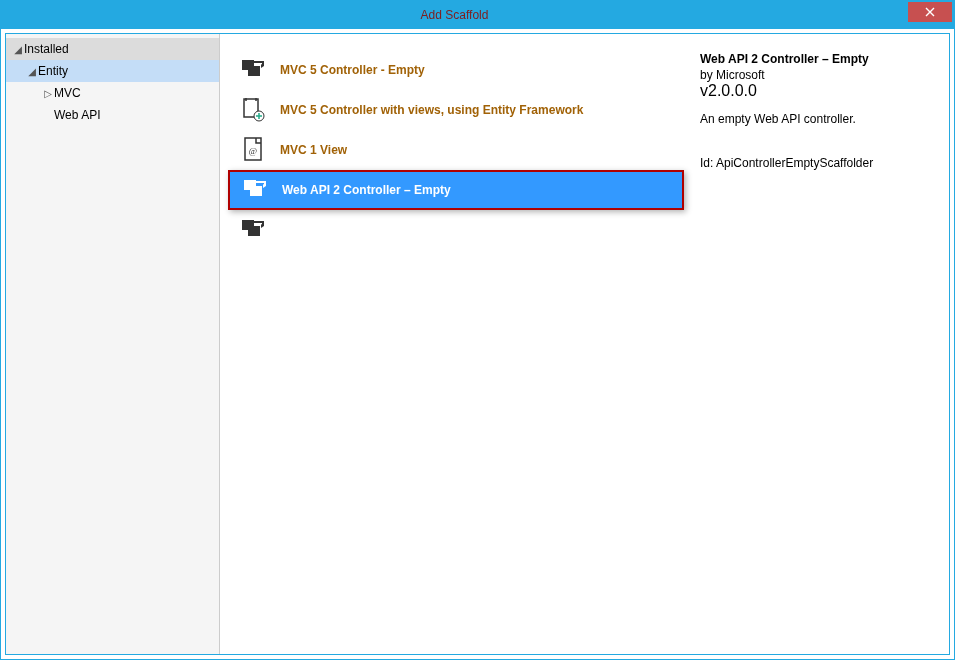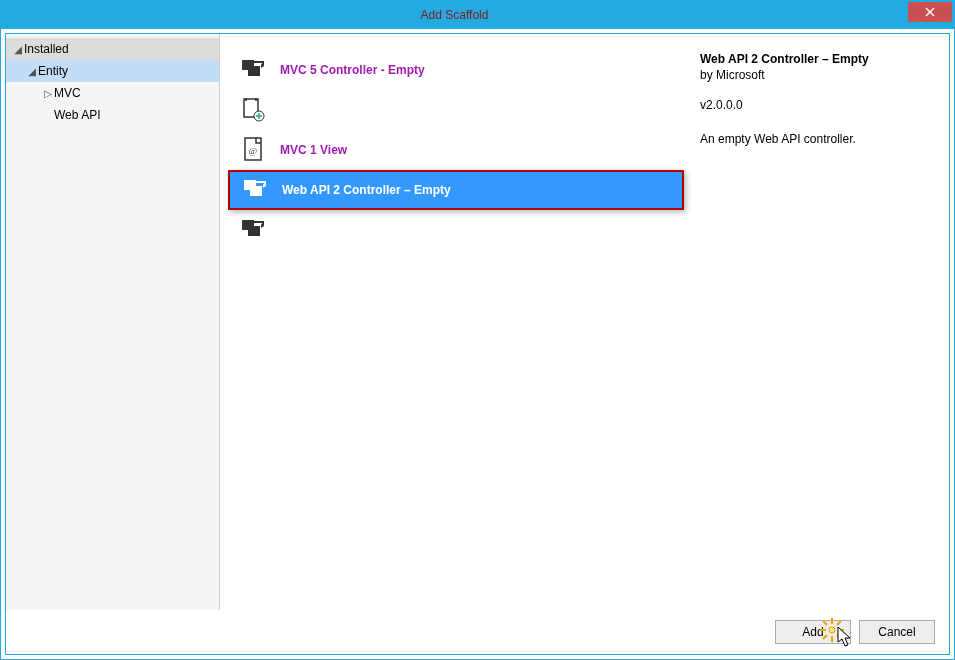--- a/index.html
+++ b/index.html
@@ -94,35 +94,35 @@
     padding-left: 12px;
     margin: 0 8px;
     cursor: pointer;
   }
   .scaffold-item .icon {
     width: 28px; height: 28px;
     margin-right: 12px;
     display: flex; align-items: center; justify-content: center;
   }
   .scaffold-item .label {
-    font-size: 12px; font-weight: bold; color: #a21caf;
+    font-size: 12px; font-weight: bold; color: #a16207;
   }
   .scaffold-item.selected {
     background: #3399ff;
     border: 2px solid #b00000;
     box-shadow: 2px 2px 6px rgba(0,0,0,0.3);
   }
   .scaffold-item.selected .label { color: #fff; }
   .details {
     flex: 1;
     padding: 18px 12px 0 8px;
   }
   .details .d-title { font-weight: bold; font-size: 12px; margin-bottom: 2px; }
-  .details .d-by { font-size: 12px; margin-bottom: 16px; }
-  .details .d-ver { font-size: 12px; margin-bottom: 20px; }
+  .details .d-by { font-size: 12px; margin-bottom: 0; }
+  .details .d-ver { font-size: 16px; margin-bottom: 12px; }
   .details .d-desc { font-size: 12px; margin-bottom: 30px; }
   .details .d-id { font-size: 12px; }
   .footer {
     height: 44px;
     display: flex; align-items: center; justify-content: flex-end;
     padding-right: 14px;
     gap: 8px;
     position: relative;
   }
   .btn {
@@ -195,20 +195,21 @@
 
           <div class="scaffold-item">
             <span class="icon">
               <svg width="26" height="24" viewBox="0 0 26 24">
                   <rect x="3" y="1" width="14" height="18" fill="none" stroke="#333" stroke-width="1.5"></rect>
                   <path d="M5 0 L5 3 M15 0 L15 3" stroke="#333" stroke-width="1.5"></path>
                   <circle cx="18" cy="18" r="5" fill="#fff" stroke="#333" stroke-width="1"></circle>
                   <path d="M18 15 L18 21 M15 18 L21 18" stroke="#2a8" stroke-width="1.5"></path>
                 </svg>
             </span>
+            <span class="label">MVC 5 Controller with views, using Entity Framework</span>
           </div>
 
           <div class="scaffold-item">
             <span class="icon">
               <svg width="22" height="26" viewBox="0 0 22 26">
                   <rect x="2" y="1" width="16" height="22" fill="none" stroke="#333" stroke-width="1.5"></rect>
                   <path d="M13 1 L13 6 L18 6" fill="none" stroke="#333" stroke-width="1.5"></path>
                   <text x="10" y="17" font-size="9" font-family="Segoe UI" fill="#333" text-anchor="middle">@</text>
                 </svg>
             </span>
@@ -237,41 +238,18 @@
                 </svg>
             </span>
           </div>
 
         </div>
         <div class="details">
           <div class="d-title">Web API 2 Controller – Empty</div>
           <div class="d-by">by Microsoft</div>
           <div class="d-ver">v2.0.0.0</div>
           <div class="d-desc">An empty Web API controller.</div>
+          <div class="d-id">Id: ApiControllerEmptyScaffolder</div>
         </div>
       </div>
-    </div>
-    <div class="footer">
-      <div class="btn">
-          <span>Add</span>
-        </div>
-      <div class="btn">
-          <span>Cancel</span>
-        </div>
-      <svg class="spark" viewBox="0 0 28 28">
-        <g stroke="#e6a800" stroke-width="2">
-          <line x1="14" y1="2" x2="14" y2="8"></line>
-          <line x1="14" y1="20" x2="14" y2="26"></line>
-          <line x1="2" y1="14" x2="8" y2="14"></line>
-          <line x1="20" y1="14" x2="26" y2="14"></line>
-          <line x1="5" y1="5" x2="9" y2="9"></line>
-          <line x1="19" y1="19" x2="23" y2="23"></line>
-          <line x1="23" y1="5" x2="19" y2="9"></line>
-          <line x1="9" y1="19" x2="5" y2="23"></line>
-        </g>
-        <circle cx="14" cy="14" r="3" fill="#ffe680" stroke="#e6a800" stroke-width="1"></circle>
-      </svg>
-      <svg class="cursor" viewBox="0 0 16 22">
-        <path d="M1 1 L1 16 L5 13 L8 20 L11 19 L8 12 L13 12 Z" fill="#fff" stroke="#000" stroke-width="1"></path>
-      </svg>
     </div>
   </div>
 </div>
 
 </body></html>

